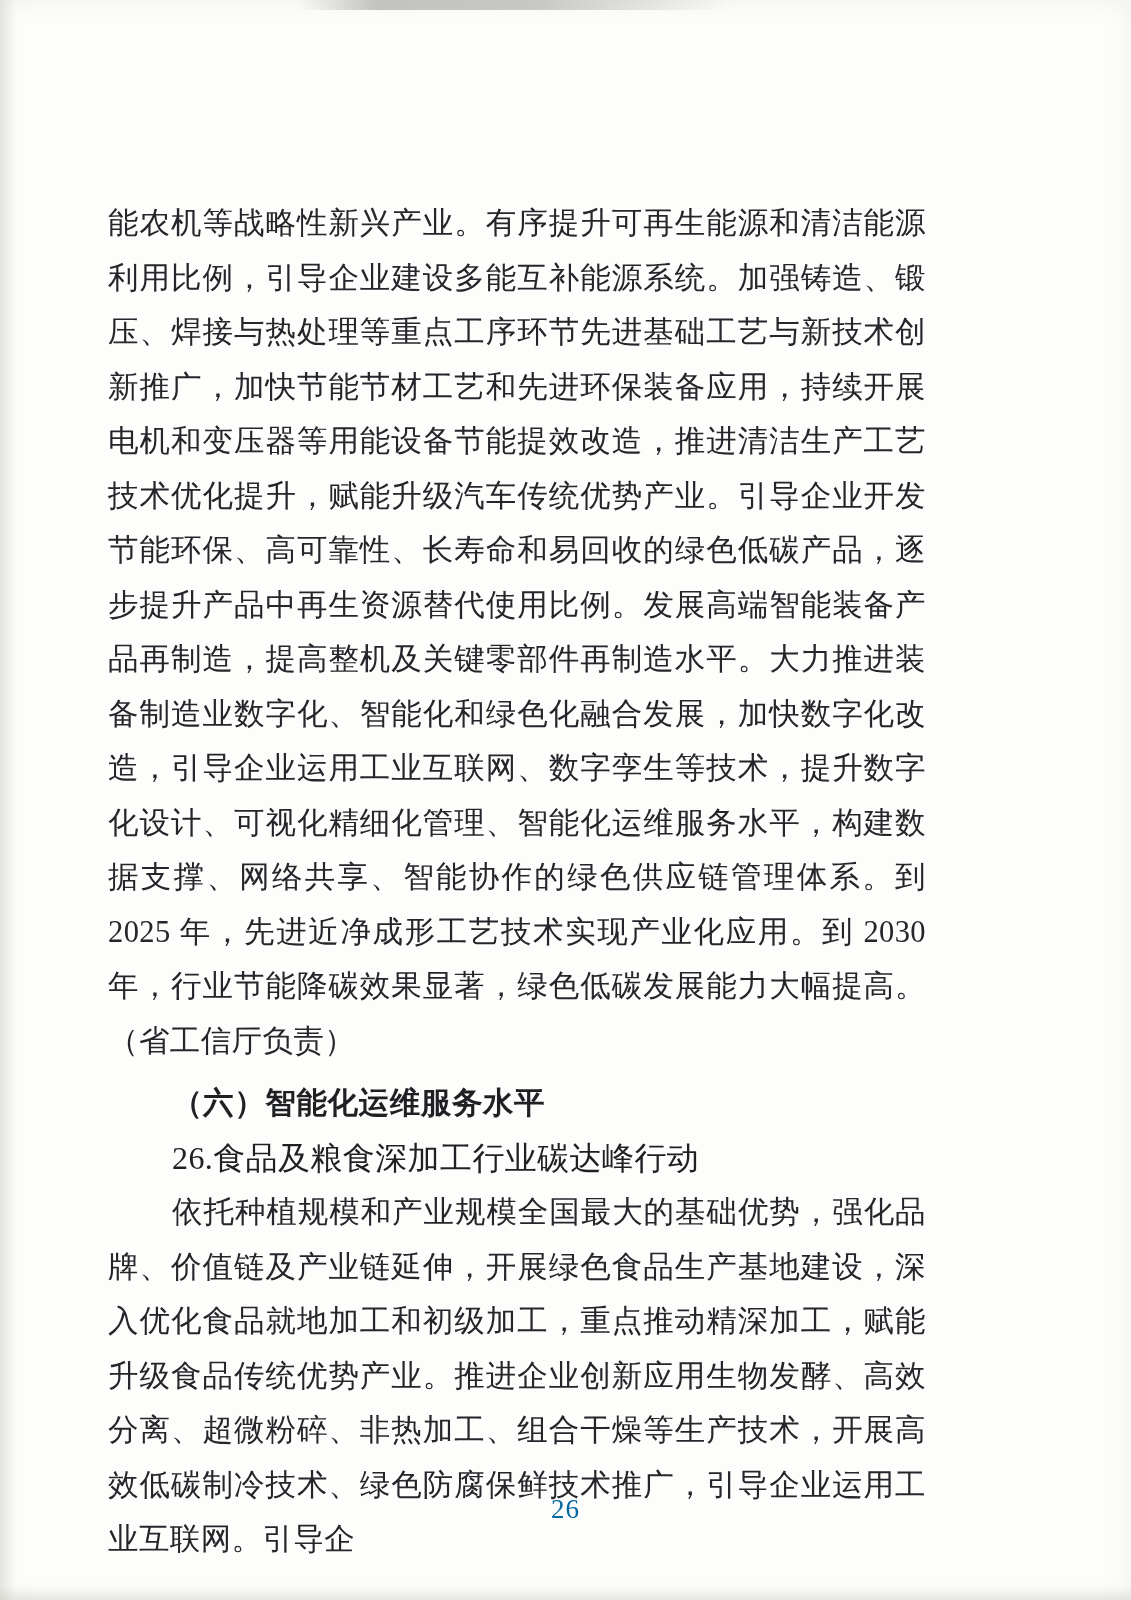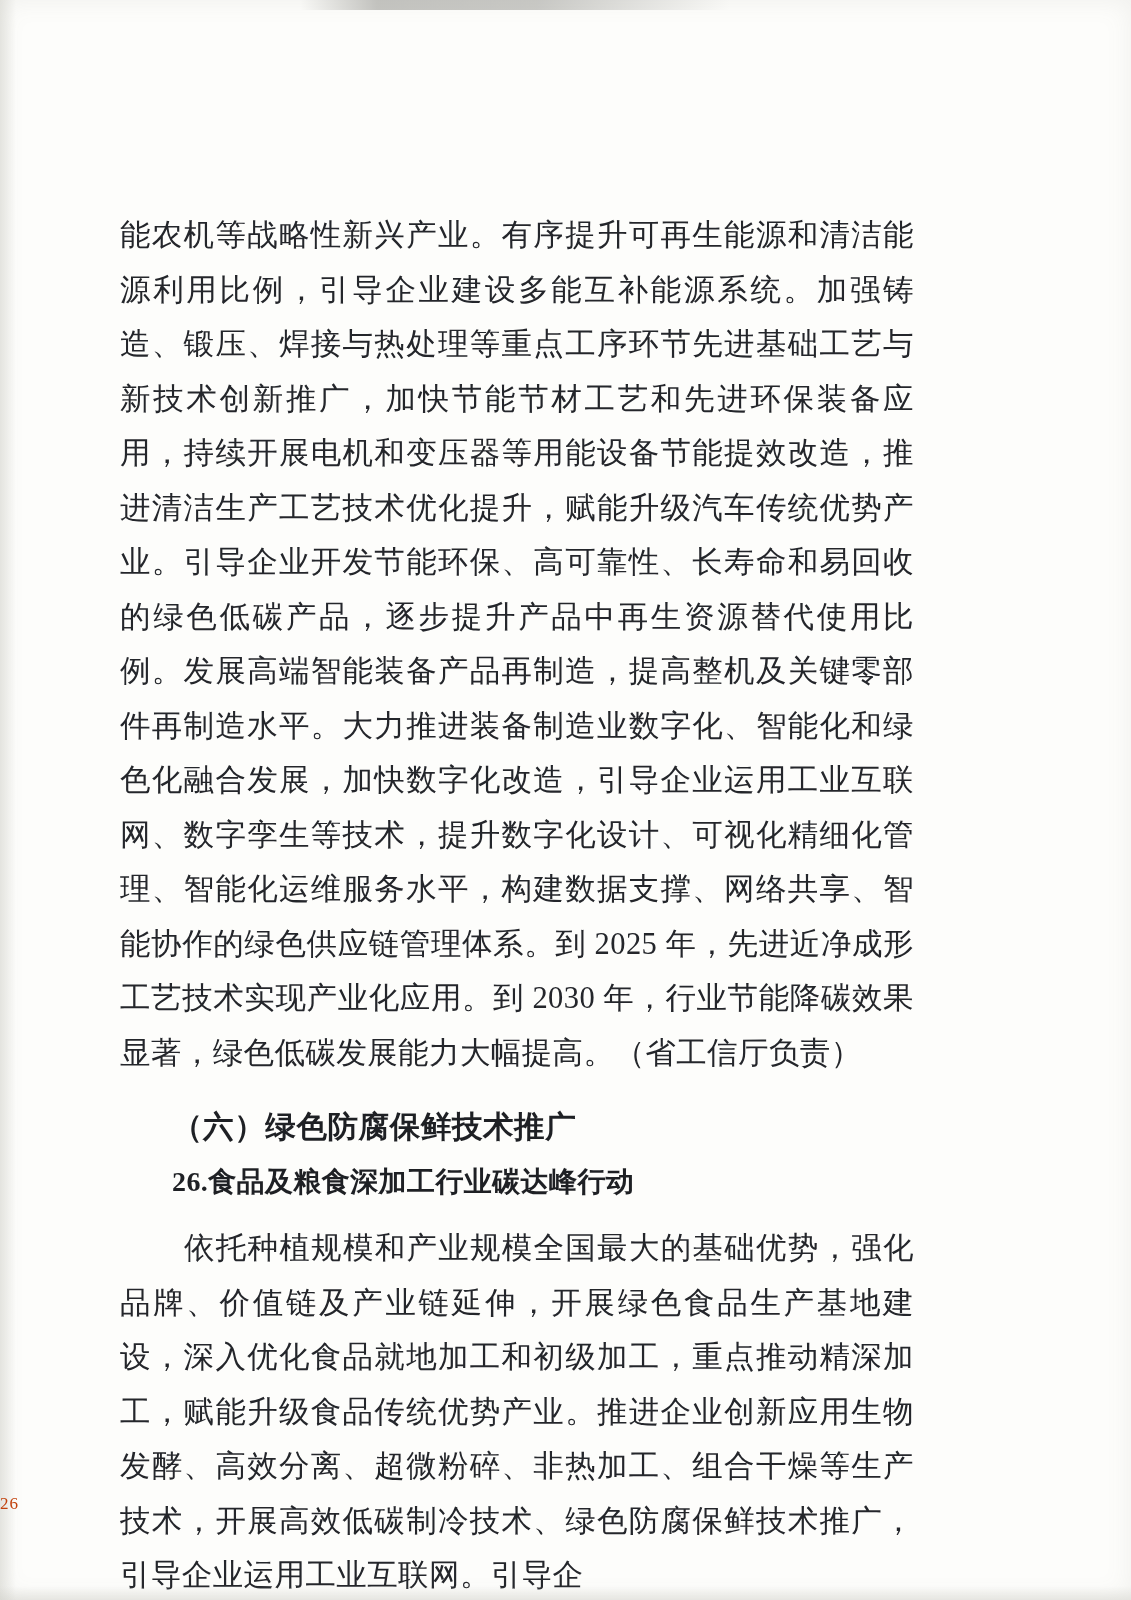--- a/index.html
+++ b/index.html
@@ -32,56 +32,57 @@
     top: 196px;
     width: 818px;
   }
   .para {
     font-size: 30.5px;
     line-height: 54.5px;
     color: #24262b;
     text-align: justify;
     text-justify: inter-ideograph;
     letter-spacing: 0.4px;
-    margin: 12px;
+    margin: 0;
     white-space: pre-wrap;
   }
   .para.indent {
     text-indent: 64px;
   }
   .heading {
     font-size: 30.5px;
     line-height: 54.5px;
     color: #1e2024;
     font-weight: bold;
     margin: 0;
     letter-spacing: 0.6px;
   }
   .heading.indent {
     text-indent: 64px;
   }
   .heading-sub {
-    font-size: 28px;
+    font-size: 32px;
     line-height: 54.5px;
     color: #1e2024;
-    font-weight: bold;
+    font-weight: normal;
     margin: 0;
     letter-spacing: 0.4px;
     text-indent: 64px;
   }
   .block-gap {
     height: 8px;
   }
   .page-number {
     position: absolute;
     left: 0;
     right: 0;
     top: 1494px;
-    font-size: 17px;
-    color: #c2410c;
+    text-align: center;
+    font-size: 27px;
+    color: #0369a1;
     letter-spacing: 1px;
   }
   .top-smudge {
     position: absolute;
     left: 300px;
     top: 0;
     width: 430px;
     height: 10px;
     background: linear-gradient(90deg, rgba(190,190,185,0) 0%, rgba(150,150,145,0.55) 18%, rgba(140,140,135,0.45) 55%, rgba(190,190,185,0) 100%);
   }
@@ -105,20 +106,20 @@
 </head>
 <body>
 
 <div class="page">
   <div class="edge-left"></div>
   <div class="top-smudge"></div>
 
   <div class="page-body">
     <p class="para">能农机等战略性新兴产业。有序提升可再生能源和清洁能源利用比例，引导企业建设多能互补能源系统。加强铸造、锻压、焊接与热处理等重点工序环节先进基础工艺与新技术创新推广，加快节能节材工艺和先进环保装备应用，持续开展电机和变压器等用能设备节能提效改造，推进清洁生产工艺技术优化提升，赋能升级汽车传统优势产业。引导企业开发节能环保、高可靠性、长寿命和易回收的绿色低碳产品，逐步提升产品中再生资源替代使用比例。发展高端智能装备产品再制造，提高整机及关键零部件再制造水平。大力推进装备制造业数字化、智能化和绿色化融合发展，加快数字化改造，引导企业运用工业互联网、数字孪生等技术，提升数字化设计、可视化精细化管理、智能化运维服务水平，构建数据支撑、网络共享、智能协作的绿色供应链管理体系。到 2025 年，先进近净成形工艺技术实现产业化应用。到 2030 年，行业节能降碳效果显著，绿色低碳发展能力大幅提高。（省工信厅负责）</p>
     <div class="block-gap"></div>
-    <p class="heading indent">（六）绿色防腐保鲜技术推广</p>
+    <p class="heading indent">（六）智能化运维服务水平</p>
     <p class="heading-sub">26.食品及粮食深加工行业碳达峰行动</p>
     <p class="para indent">依托种植规模和产业规模全国最大的基础优势，强化品牌、价值链及产业链延伸，开展绿色食品生产基地建设，深入优化食品就地加工和初级加工，重点推动精深加工，赋能升级食品传统优势产业。推进企业创新应用生物发酵、高效分离、超微粉碎、非热加工、组合干燥等生产技术，开展高效低碳制冷技术、绿色防腐保鲜技术推广，引导企业运用工业互联网。引导企</p>
   </div>
 
   <div class="page-number">26</div>
   <div class="edge-bottom"></div>
 </div>
 
 </body></html>

